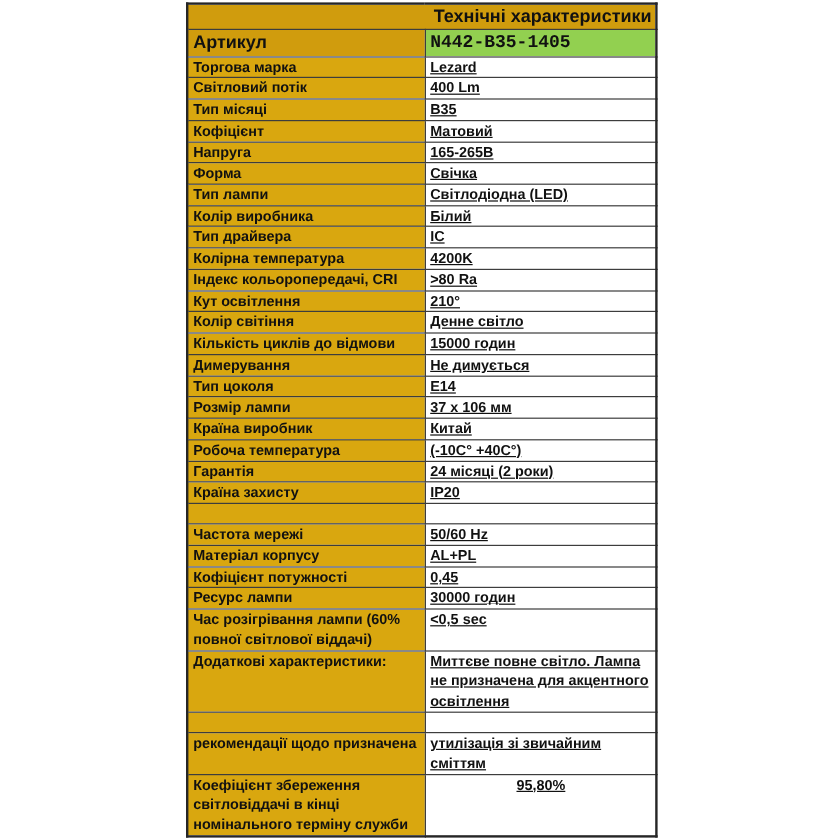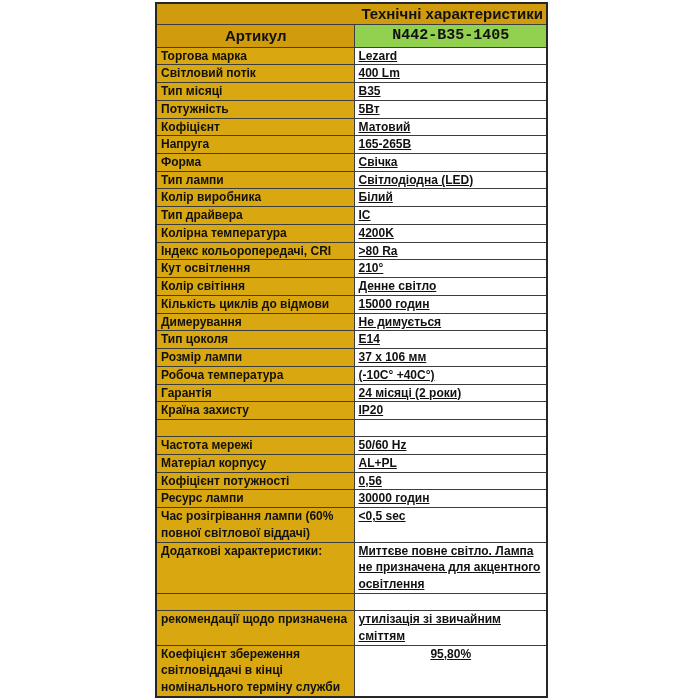--- a/index.html
+++ b/index.html
@@ -42,21 +42,20 @@
   tr.title-row { height: 20px; }
   tr.title-row td {
     background: var(--header-bg, #d09c0d);
     text-align: right;
     font-size: 15px;
     line-height: 20px;
     vertical-align: middle;
   }
   tr.article-row { height: 22px; }
   tr.article-row td {
-    text-align: center;
     font-size: 15px;
     line-height: 21px;
     vertical-align: middle;
   }
   td.article-label { background: var(--header-bg, #d09c0d); }
   td.article-value { background: var(--article-bg, #92d050); font-family: Liberation Mono, monospace; }
 
   tr.normal, tr.spacer { height: 17px; }
   td.label-cell { background: var(--label-bg, #d9a70f); }
   td.value-cell { background: #ffffff; text-decoration: underline; }
@@ -90,24 +89,20 @@
         </tr>
         <tr class="normal">
           <td class="label-cell">Світловий потік</td>
           <td class="value-cell">400 Lm</td>
         </tr>
         <tr class="normal">
           <td class="label-cell">Тип місяці</td>
           <td class="value-cell">B35</td>
         </tr>
         <tr class="normal">
-          <td class="label-cell">Потужність</td>
-          <td class="value-cell">5Вт</td>
-        </tr>
-        <tr class="normal">
           <td class="label-cell">Кофіцієнт</td>
           <td class="value-cell">Матовий</td>
         </tr>
         <tr class="normal">
           <td class="label-cell">Напруга</td>
           <td class="value-cell">165-265В</td>
         </tr>
         <tr class="normal">
           <td class="label-cell">Форма</td>
           <td class="value-cell">Свічка</td>
@@ -148,20 +143,24 @@
           <td class="label-cell">Димерування</td>
           <td class="value-cell">Не димується</td>
         </tr>
         <tr class="normal">
           <td class="label-cell">Тип цоколя</td>
           <td class="value-cell">E14</td>
         </tr>
         <tr class="normal">
           <td class="label-cell">Розмір лампи</td>
           <td class="value-cell">37 x 106 мм</td>
+        </tr>
+        <tr class="normal">
+          <td class="label-cell">Країна виробник</td>
+          <td class="value-cell">Китай</td>
         </tr>
         <tr class="normal">
           <td class="label-cell">Робоча температура</td>
           <td class="value-cell">(-10C° +40C°)</td>
         </tr>
         <tr class="normal">
           <td class="label-cell">Гарантія</td>
           <td class="value-cell">24 місяці (2 роки)</td>
         </tr>
         <tr class="normal">
@@ -175,21 +174,21 @@
         <tr class="normal">
           <td class="label-cell">Частота мережі</td>
           <td class="value-cell">50/60 Hz</td>
         </tr>
         <tr class="normal">
           <td class="label-cell">Матеріал корпусу</td>
           <td class="value-cell">AL+PL</td>
         </tr>
         <tr class="normal">
           <td class="label-cell">Кофіцієнт потужності</td>
-          <td class="value-cell">0,56</td>
+          <td class="value-cell">0,45</td>
         </tr>
         <tr class="normal">
           <td class="label-cell">Ресурс лампи</td>
           <td class="value-cell">30000 годин</td>
         </tr>
         <tr class="normal">
           <td class="label-cell">Час розігрівання лампи (60% повної світлової віддачі)</td>
           <td class="value-cell">&lt;0,5 sec</td>
         </tr>
         <tr class="normal">

